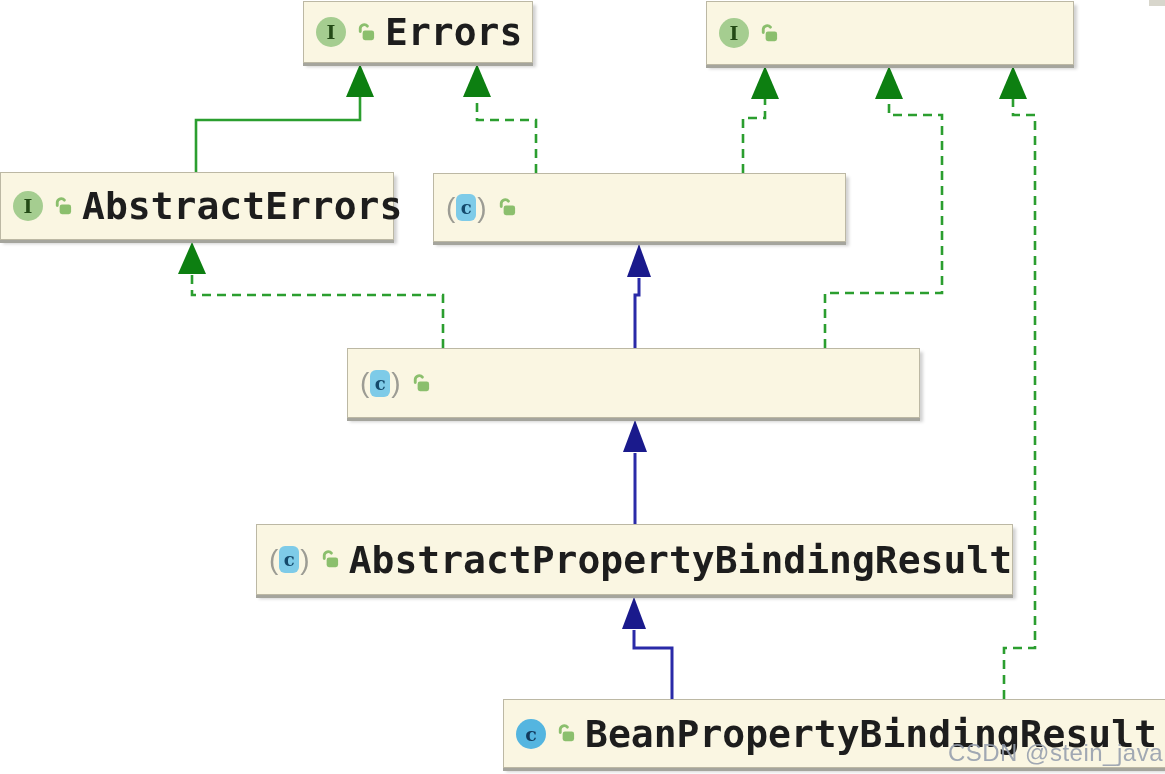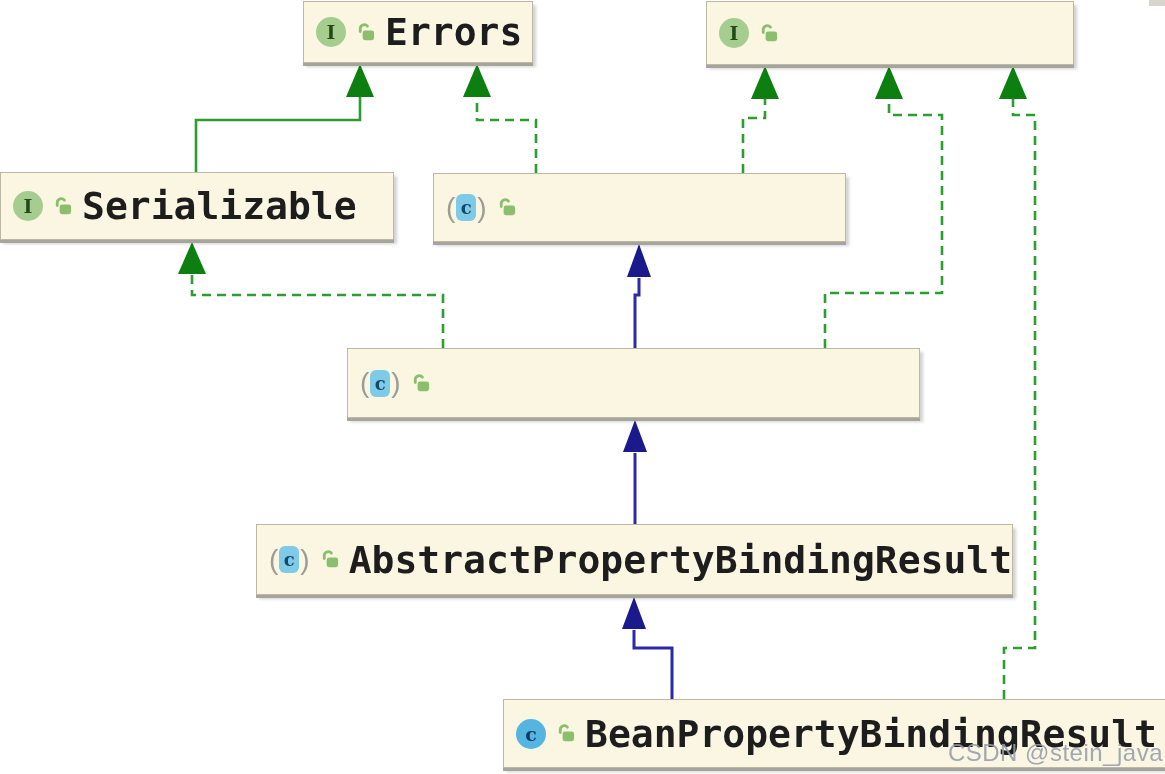--- a/index.html
+++ b/index.html
@@ -93,21 +93,21 @@
       <rect x="8" y="9" width="12" height="10" rx="2.5" fill="#8bbf6d"></rect>
     </svg>
   </div>
 
   <div class="node n-binding-result">
     <span class="badge badge-i">I</span>
     <svg class="lock" width="21" height="21" viewBox="0 0 22 22">
       <path d="M5.5 10 L5.5 6.5 A4.2 4.2 0 0 1 13 4.4" fill="none" stroke="#8bbf6d" stroke-width="3" stroke-linecap="round"></path>
       <rect x="8" y="9" width="12" height="10" rx="2.5" fill="#8bbf6d"></rect>
     </svg>
-    <span class="lbl">Serializable</span>
+    <span class="lbl">AbstractErrors</span>
   </div>
 
   <div class="node n-abstract-errors">
     <span class="abadge">
       <span class="paren">(</span>
       <span class="csq">c</span>
       <span class="paren">)</span>
     </span>
     <svg class="lock" width="21" height="21" viewBox="0 0 22 22">
       <path d="M5.5 10 L5.5 6.5 A4.2 4.2 0 0 1 13 4.4" fill="none" stroke="#8bbf6d" stroke-width="3" stroke-linecap="round"></path>

